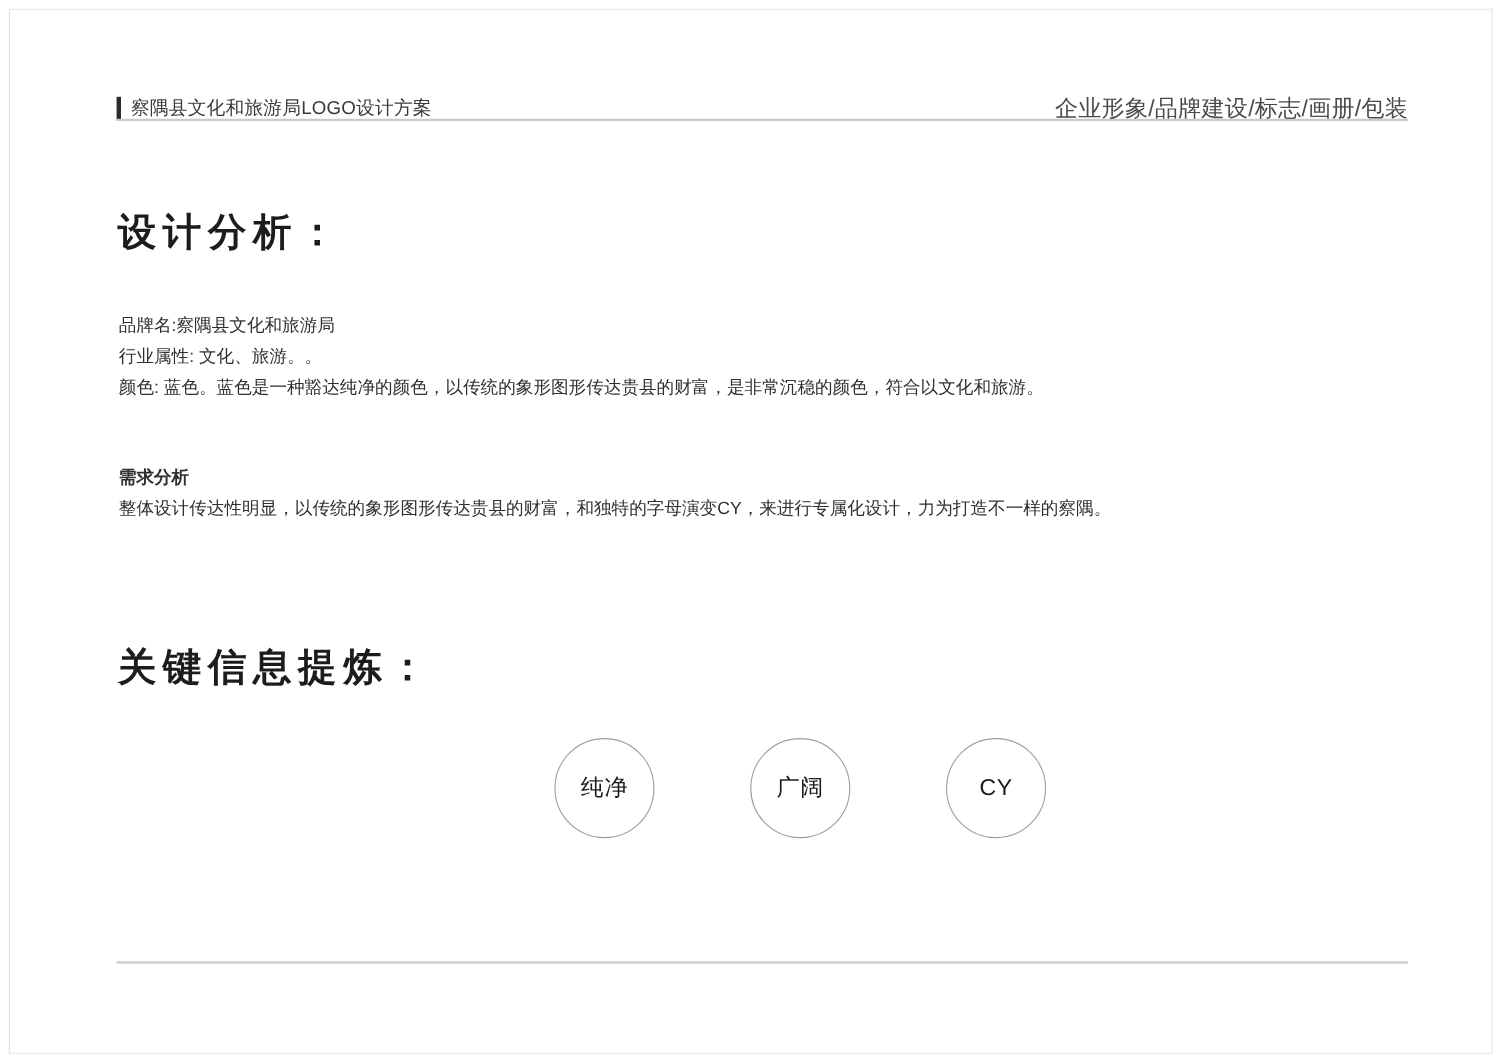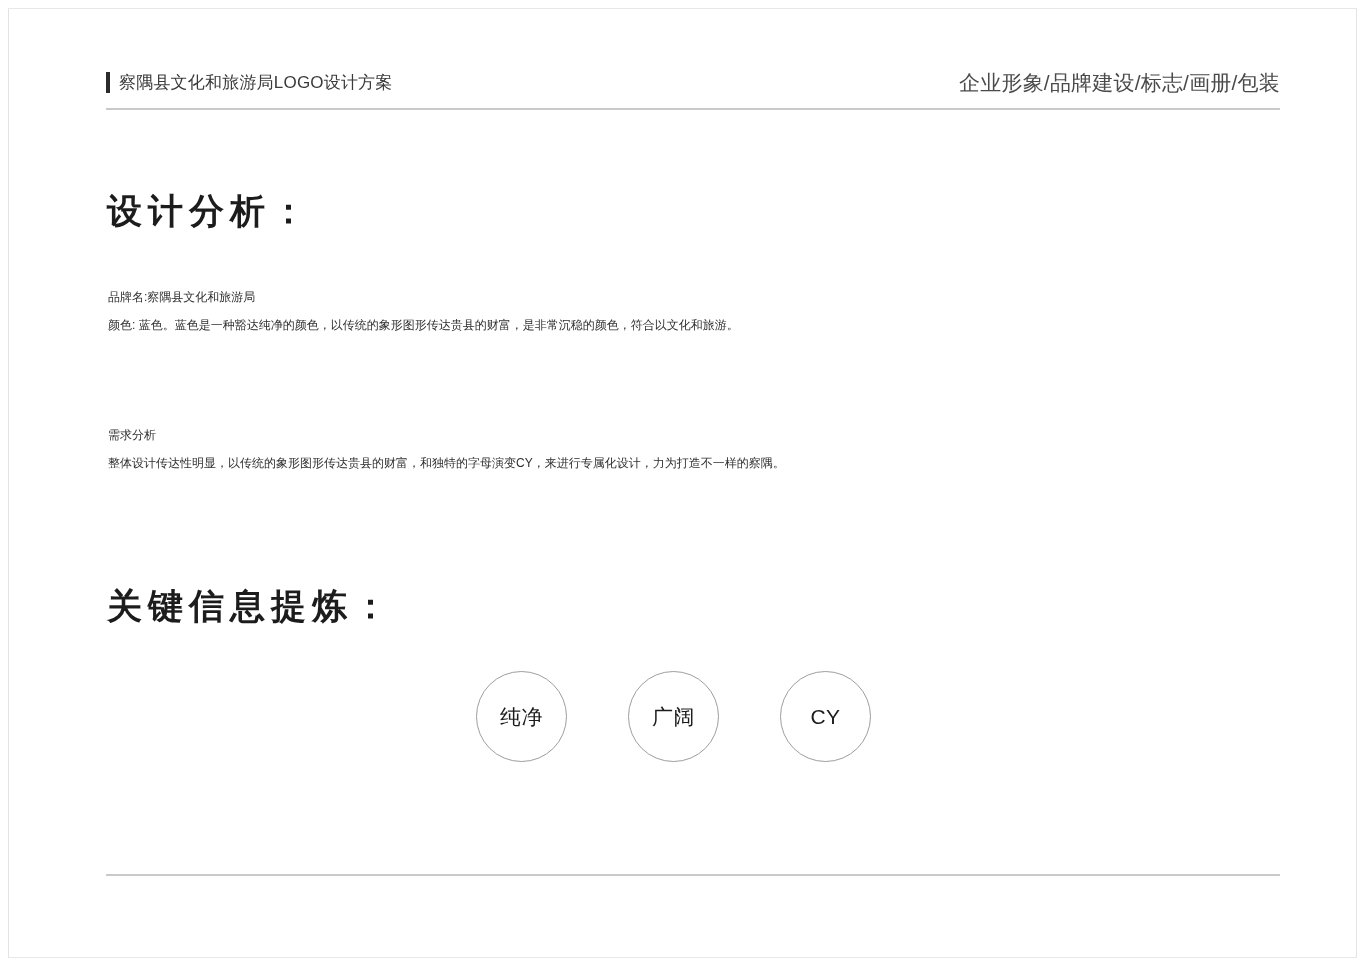--- a/index.html
+++ b/index.html
@@ -45,21 +45,21 @@
     position: absolute;
     left: 8px; top: 957px;
     width: 1349px; height: 1px;
     background: #e8e8e8;
   }
 
   
   .header {
     position: absolute;
     left: 106px;
-    top: 72px;
+    top: 88px;
     width: 1174px;
     display: flex;
     align-items: flex-end;
     justify-content: space-between;
   }
   .header-left {
     display: flex;
     align-items: center;
   }
   .accent-bar {
@@ -101,38 +101,38 @@
     letter-spacing: 6px;
     white-space: nowrap;
   }
   #heading-design-analysis { left: 107px; top: 188px; }
   #heading-key-info       { left: 107px; top: 583px; font-family: Liberation Mono, monospace; }
 
   
   .body-block {
     position: absolute;
     left: 108px;
-    font-size: 12px;
+    font-size: 16px;
     line-height: 28px;
     color: #2f2f2f;
     white-space: nowrap;
   }
   #block-brand { top: 283px; }
   #block-demand { top: 421px; }
 
   .body-line { display: block; }
-  .body-line.bold { font-weight: normal; }
+  .body-line.bold { font-weight: bold; }
 
   
   .circle-row {
     position: absolute;
-    left: 476px;
+    left: 504px;
     top: 671px;
     display: flex;
-    gap: 61px;
+    gap: 87px;
   }
   .keyword-circle {
     width: 91px;
     height: 91px;
     border-radius: 50%;
     border: 1px solid #9e9e9e;
     box-sizing: border-box;
     display: flex;
     align-items: center;
     justify-content: center;
@@ -171,20 +171,21 @@
       <div class="header-title">察隅县文化和旅游局LOGO设计方案</div>
     </div>
     <div class="header-right">企业形象/品牌建设/标志/画册/包装</div>
   </div>
   <div class="header-rule"></div>
 
   <div class="section-heading" id="heading-design-analysis">设计分析：</div>
 
   <div class="body-block" id="block-brand">
     <span class="body-line">品牌名:察隅县文化和旅游局</span>
+    <span class="body-line">行业属性: 文化、旅游。。</span>
     <span class="body-line">颜色: 蓝色。蓝色是一种豁达纯净的颜色，以传统的象形图形传达贵县的财富，是非常沉稳的颜色，符合以文化和旅游。</span>
   </div>
 
   <div class="body-block" id="block-demand">
     <span class="body-line bold">需求分析</span>
     <span class="body-line">整体设计传达性明显，以传统的象形图形传达贵县的财富，和独特的字母演变CY，来进行专属化设计，力为打造不一样的察隅。</span>
   </div>
 
   <div class="section-heading" id="heading-key-info">关键信息提炼：</div>
 

